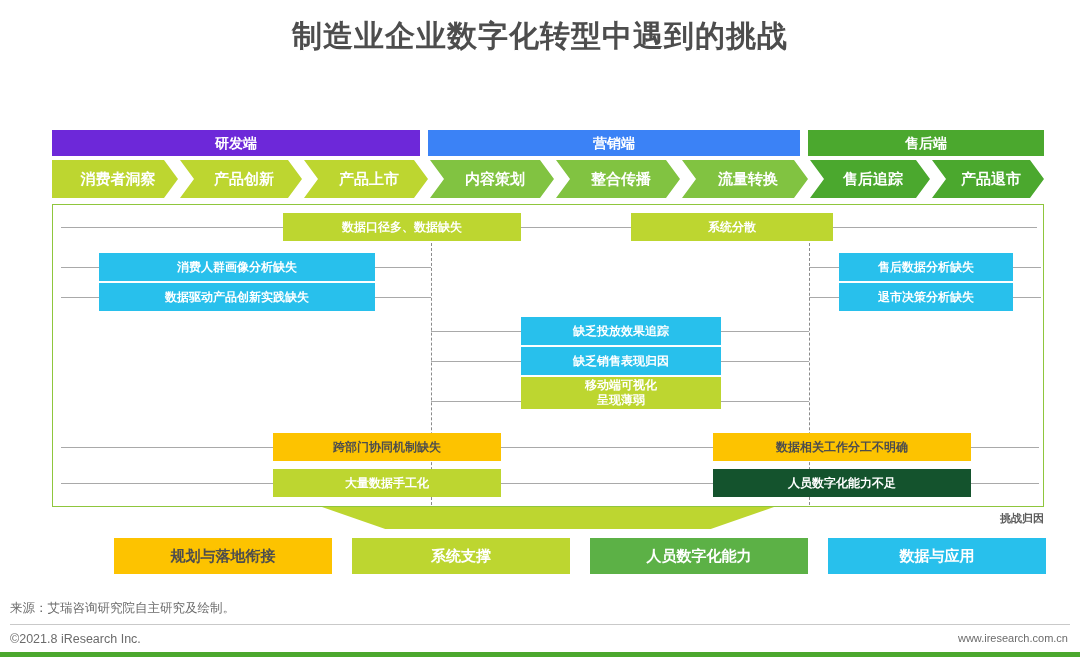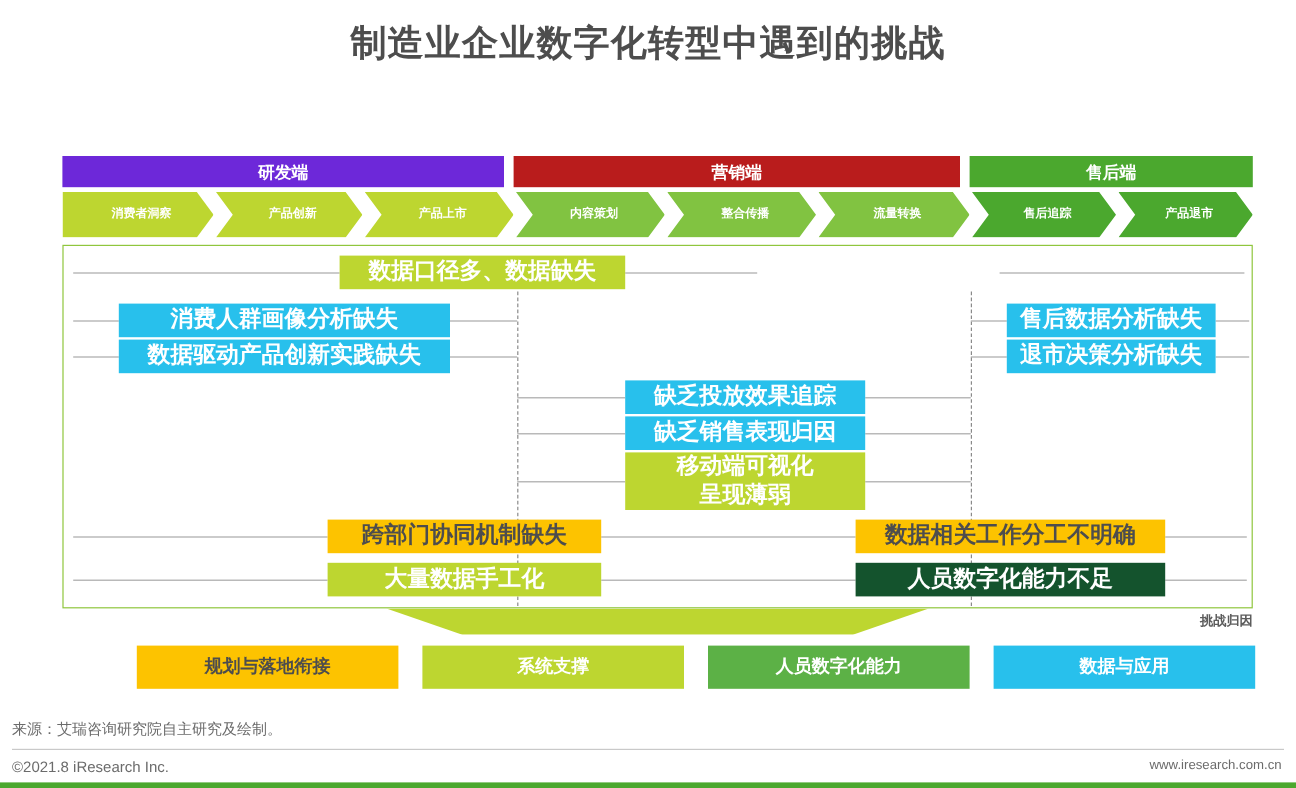--- a/index.html
+++ b/index.html
@@ -41,38 +41,38 @@
     position: absolute;
     top: 0;
     height: 26px;
     line-height: 26px;
     text-align: center;
     color: #ffffff;
     font-size: 14px;
     font-weight: bold;
   }
   .stage-band.b0 { left: 0px;   width: 368px; background: #6d28d9; }
-  .stage-band.b1 { left: 376px; width: 372px; background: #b91c1c; }
+  .stage-band.b1 { left: 376px; width: 372px; background: #3b82f6; }
   .stage-band.b2 { left: 756px; width: 236px; background: #4ba82e; }
 
   
   .pipeline-row {
     position: absolute;
     top: 160px;
     left: 52px;
     width: 992px;
     height: 38px;
   }
   .chev {
     position: absolute;
     top: 0;
     height: 38px;
     line-height: 38px;
     color: #ffffff;
-    font-size: 10px;
+    font-size: 15px;
     font-weight: bold;
     text-align: center;
     box-sizing: border-box;
     padding-left: 6px;
   }
   
   .chev.first {
     clip-path: polygon(0 0, calc(100% - 14px) 0, 100% 50%, calc(100% - 14px) 100%, 0 100%);
   }
   .chev.mid {
@@ -105,21 +105,21 @@
     position: absolute;
     height: 0;
     border-top: 1.2px solid #a9a9a9;
   }
 
   
   .ibox {
     position: absolute;
     box-sizing: border-box;
     text-align: center;
-    font-size: 19px;
+    font-size: 12px;
     font-weight: bold;
     display: flex;
     align-items: center;
     justify-content: center;
     line-height: 1.25;
   }
   .c-blue   { background: #28c0ec; color: #ffffff; }
   .c-lime   { background: #bdd630; color: #ffffff; }
   .c-gold   { background: #fdc300; color: #4d4d4d; }
   .c-green  { background: #14532d; color: #ffffff; }
@@ -234,20 +234,21 @@
 
 <div class="matrix-panel">
 
   <div class="vdash" style="left:378px; top:38px;  height:262px;"></div>
   <div class="vdash" style="left:756px; top:38px;  height:262px;"></div>
 
   <div class="hline" style="left:8px;   top:22px; width:222px;"></div>
   <div class="hline" style="left:468px; top:22px; width:110px;"></div>
   <div class="hline" style="left:780px; top:22px; width:204px;"></div>
   <div class="ibox c-lime" style="left:230px; top:8px;  width:238px; height:28px;">数据口径多、数据缺失</div>
+  <div class="ibox c-lime" style="left:578px; top:8px;  width:202px; height:28px;">系统分散</div>
 
   <div class="hline" style="left:8px;   top:62px; width:38px;"></div>
   <div class="hline" style="left:322px; top:62px; width:56px;"></div>
   <div class="hline" style="left:756px; top:62px; width:30px;"></div>
   <div class="hline" style="left:960px; top:62px; width:28px;"></div>
   <div class="ibox c-blue" style="left:46px;  top:48px; width:276px; height:28px;">消费人群画像分析缺失</div>
   <div class="ibox c-blue" style="left:786px; top:48px; width:174px; height:28px;">售后数据分析缺失</div>
 
   <div class="hline" style="left:8px;   top:92px; width:38px;"></div>
   <div class="hline" style="left:322px; top:92px; width:56px;"></div>
@@ -259,21 +260,21 @@
   <div class="hline" style="left:378px; top:126px; width:90px;"></div>
   <div class="hline" style="left:668px; top:126px; width:88px;"></div>
   <div class="ibox c-blue" style="left:468px; top:112px; width:200px; height:28px;">缺乏投放效果追踪</div>
 
   <div class="hline" style="left:378px; top:156px; width:90px;"></div>
   <div class="hline" style="left:668px; top:156px; width:88px;"></div>
   <div class="ibox c-blue" style="left:468px; top:142px; width:200px; height:28px;">缺乏销售表现归因</div>
 
   <div class="hline" style="left:378px; top:196px; width:90px;"></div>
   <div class="hline" style="left:668px; top:196px; width:88px;"></div>
-  <div class="ibox c-lime" style="left:468px; top:172px; width:200px; height:48px; white-space:pre-line;">移动端可视化
+  <div class="ibox c-lime" style="left:468px; top:172px; width:200px; height:32px; white-space:pre-line;">移动端可视化
 呈现薄弱</div>
 
   <div class="hline" style="left:8px;   top:242px; width:212px;"></div>
   <div class="hline" style="left:448px; top:242px; width:212px;"></div>
   <div class="hline" style="left:918px; top:242px; width:68px;"></div>
   <div class="ibox c-gold" style="left:220px; top:228px; width:228px; height:28px;">跨部门协同机制缺失</div>
   <div class="ibox c-gold" style="left:660px; top:228px; width:258px; height:28px;">数据相关工作分工不明确</div>
 
   <div class="hline" style="left:8px;   top:278px; width:212px;"></div>
   <div class="hline" style="left:448px; top:278px; width:212px;"></div>

